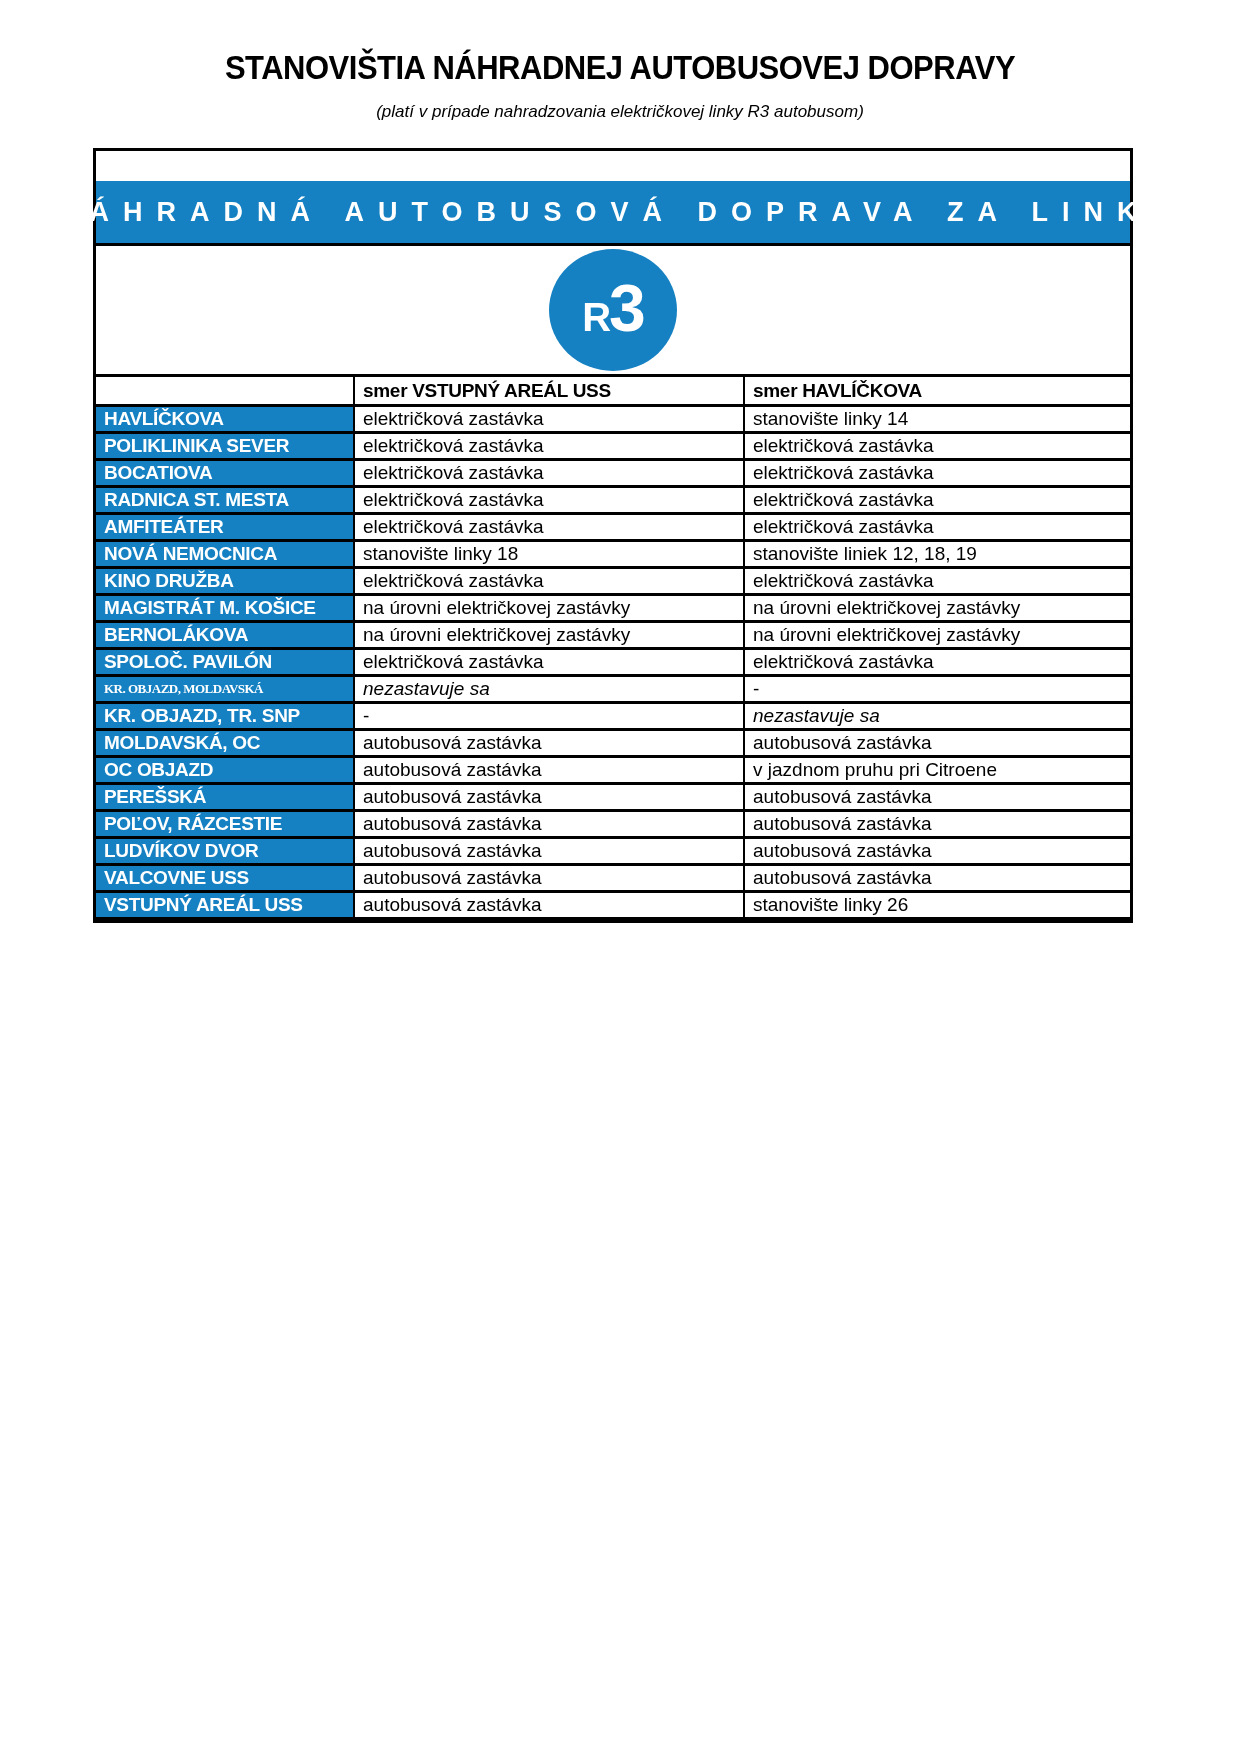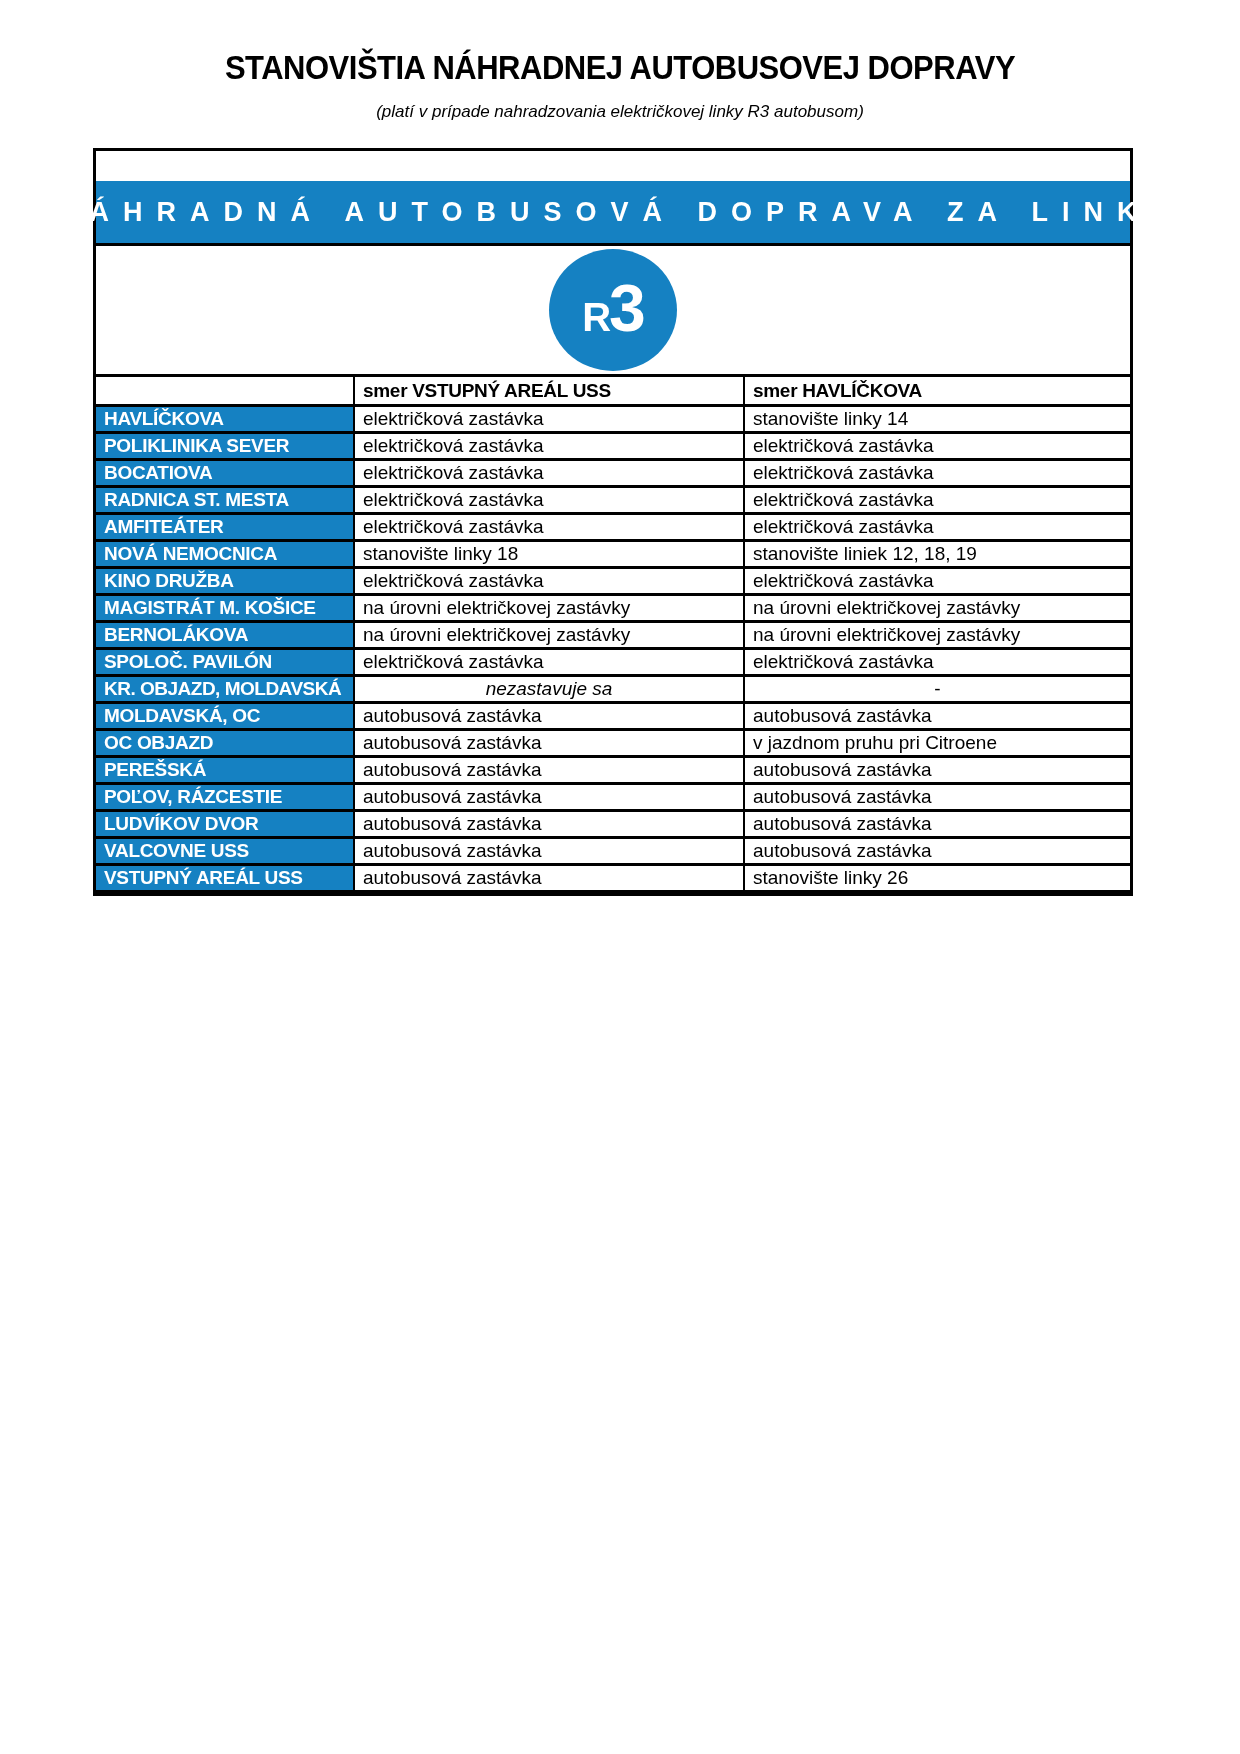--- a/index.html
+++ b/index.html
@@ -99,25 +99,26 @@
     letter-spacing:-0.3px;
   }
   th.stop-name{
     background:var(--accent);
     color:var(--on-accent);
     font-weight:800;
     text-align:left;
     letter-spacing:-0.3px;
   }
   th.stop-name.compact{
-    font-size:19px;
+    font-size:13px;
     letter-spacing:-0.5px;
+    font-family:Liberation Serif, serif;
   }
   td.value{text-align:left;font-weight:400;}
-  td.value.center{text-align:center;margin-top:28px;}
+  td.value.center{text-align:left;margin-top:28px;}
   td.value.italic{font-style:italic;}
 </style>
 </head>
 <body>
 
 <div class="page">
 
   <h1 class="page-title">STANOVIŠTIA NÁHRADNEJ AUTOBUSOVEJ DOPRAVY</h1>
   <p class="page-subtitle">(platí v prípade nahradzovania električkovej linky R3 autobusom)</p>
 
@@ -199,20 +200,25 @@
             <th class="stop-name">SPOLOČ. PAVILÓN</th>
             <td class="value">električková zastávka</td>
             <td class="value">električková zastávka</td>
           </tr>
           <tr>
             <th class="stop-name compact">KR. OBJAZD, MOLDAVSKÁ</th>
             <td class="value center italic">nezastavuje sa</td>
             <td class="value center">-</td>
           </tr>
           <tr>
+            <th class="stop-name">KR. OBJAZD, TR. SNP</th>
+            <td class="value center">-</td>
+            <td class="value center italic">nezastavuje sa</td>
+          </tr>
+          <tr>
             <th class="stop-name">MOLDAVSKÁ, OC</th>
             <td class="value">autobusová zastávka</td>
             <td class="value">autobusová zastávka</td>
           </tr>
           <tr>
             <th class="stop-name">OC OBJAZD</th>
             <td class="value">autobusová zastávka</td>
             <td class="value">v jazdnom pruhu pri Citroene</td>
           </tr>
           <tr>

